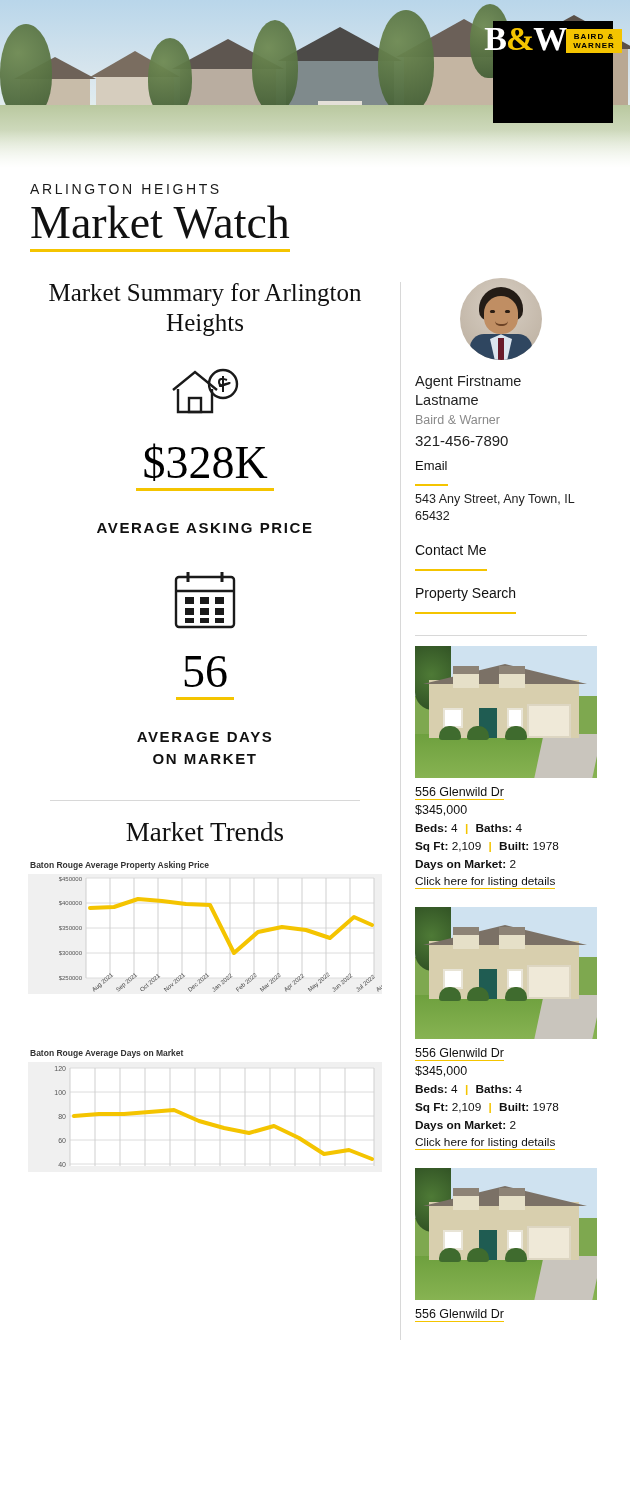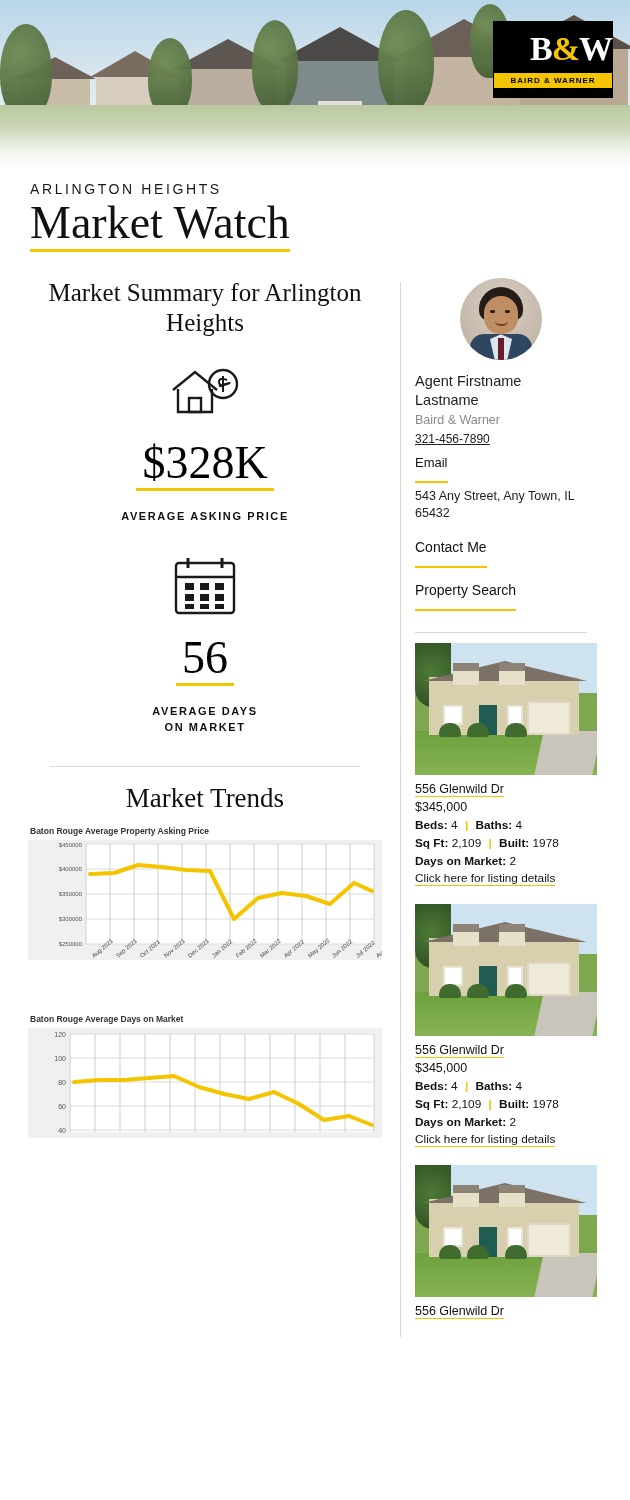--- a/index.html
+++ b/index.html
@@ -41,23 +41,23 @@
     width:0; height:0;
     border-left: solid transparent;
     border-right: solid transparent;
   }
   .hero-fade {
     position:absolute; left:0; bottom:0; width:630px; height:45px;
     background: linear-gradient(rgba(255,255,255,0), #ffffff 85%);
   }
   .logo {
     position:absolute; right:18px; top:22px;
-    width:118px; height:75px;
+    width:118px; height:100px;
     background:#000; color:#f2c200;
-    display:flex; flex-direction:column; align-items:flex-end; justify-content:center;
+    display:flex; align-items:flex-start; justify-content:center;
     box-shadow: 0 0 0 1px #000;
   }
   .logo-main {
     font-family:"Liberation Serif", serif;
     font-size:34px; font-weight:bold; letter-spacing:-1px;
     line-height:1; color:#fff;
   }
   .logo-main .amp { color:#f4c400; }
   .logo-bar {
     margin-top:7px; background:#f4c400; color:#000;
@@ -98,22 +98,22 @@
   .stat { text-align:center; margin-bottom:30px; }
   .stat-icon { height:62px; display:flex; align-items:center; justify-content:center; }
   .stat-value {
     font-family:"Liberation Serif", serif;
     font-size:46px; line-height:1; color:#000000;
     display:inline-block; border-bottom:3px solid #f4c400;
     padding: 2px 6px 2px 6px; margin-top:16px;
   }
   .stat-value.small { font-size:40px; }
   .stat-label {
-    margin-top:18px;
-    font-size:11px; font-weight:bold; letter-spacing:1.6px; color:#111;
+    margin-top:26px;
+    font-size:15px; font-weight:bold; letter-spacing:1.6px; color:#111;
     line-height:1.45;
   }
 
   .hr { height:1px; background:#d8d8d8; margin: 8px 22px 0 22px; }
 
   .trends-head {
     font-family:"Liberation Serif", serif;
     font-size:27px; text-align:center; color:#111; margin:16px 0 12px 0;
   }
 
@@ -142,21 +142,21 @@
   .av-body { position:absolute; left:10px; top:56px; width:62px; height:32px;
     background:#2f4660; border-radius:14px 14px 0 0; }
   .av-shirt { position:absolute; left:30px; top:56px; width:22px; height:26px;
     background:#dce5ee; clip-path: polygon(50% 0,100% 18%,78% 100%,22% 100%,0 18%); }
   .av-tie { position:absolute; left:38px; top:60px; width:6px; height:22px; background:#6a1b2a; }
 
   .agent-name {
     font-size:14.5px; color:#222; line-height:1.3; margin-bottom:3px;
   }
   .agent-company { font-size:12.5px; color:#8a8a8a; margin-bottom:5px; }
-  .agent-phone { font-size:12px; color:#222; margin-bottom:7px;text-decoration:underline; }
+  .agent-phone { font-size:15px; color:#222; margin-bottom:7px; }
   .link-ul {
     font-size:13px; color:#111; text-decoration:none;
     border-bottom:2px solid #f4c400; display:inline-block; padding-bottom:11px;
   }
   .agent-addr { font-size:12.5px; color:#222; line-height:1.35; margin-top:5px; }
   .agent-links { margin-top:16px; }
   .agent-links a { display:inline-block; margin-bottom:13px; font-size:14px; }
 
   .hr-r { height:1px; background:#d8d8d8; margin:8px 0 10px 0; }
   .forsale-head {

